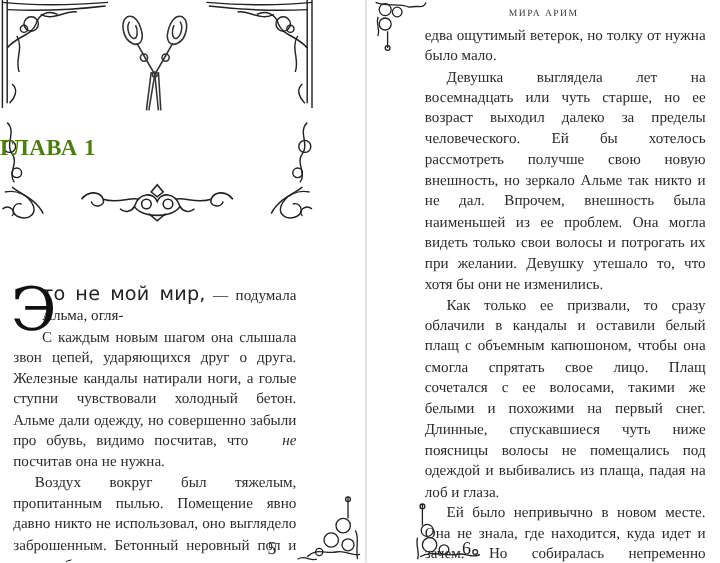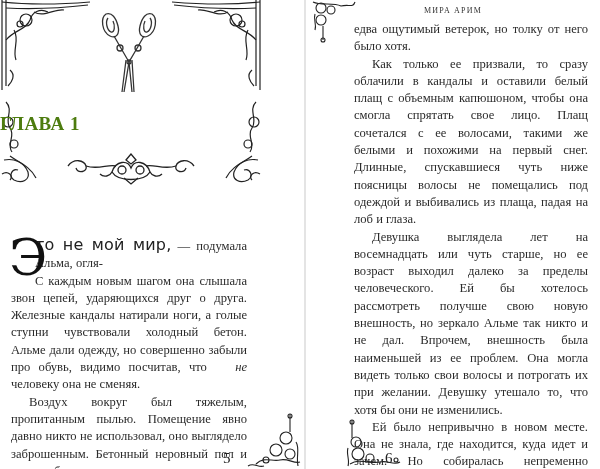--- a/index.html
+++ b/index.html
@@ -124,21 +124,21 @@
       <path d="M60 26 L67 32 L74 26"></path>
       <path d="M36 22 C40 26 46 24 48 20"></path>
         <path d="M98 22 C94 26 88 24 86 20"></path>
     </svg>
   </div>
 
   <div class="text-block left-text">
     <p class="dropcap-line">
       <span class="dropcap">Э</span><span class="lead">то не мой мир,</span><span> — подумала Альма, огля-</span><br>
     </p>
-    <p style="text-indent:0;"><span style="display:inline-block;width:24px;"></span><span>С каждым новым шагом она слышала звон цепей, ударяющихся друг о друга. Железные кандалы натирали ноги, а голые ступни чувствовали холодный бетон. Альме дали одежду, но совершенно забыли про обувь, видимо посчитав, что </span><em>не</em><span> человеку она не сменяя.</span></p>
+    <p style="text-indent:0;"><span style="display:inline-block;width:24px;"></span><span>С каждым новым шагом она слышала звон цепей, ударяющихся друг о друга. Железные кандалы натирали ноги, а голые ступни чувствовали холодный бетон. Альме дали одежду, но совершенно забыли про обувь, видимо посчитав, что </span><em>не</em><span> посчитав она не нужна.</span></p>
     <p>Воздух вокруг был тяжелым, пропитанным пылью. Помещение явно давно никто не использовал, оно выглядело заброшенным. Бетонный неровный пол и стены без краски, голые и холодные, вызывающие дрожь. Небольшая решетка, которая располагалась практически под крышей, пропускала внутрь прохладный,</p>
   </div>
 
   <div class="orn" style="left:246px;top:412px;">
     <svg width="56" height="57" viewBox="0 0 56 57" fill="none" stroke="#222" stroke-width="1.1">
       <path d="M44 2 L44 20"></path>
         <circle cx="44" cy="4" r="2"></circle>
       <circle cx="40" cy="26" r="6"></circle>
         <circle cx="30" cy="38" r="6"></circle>
         <circle cx="44" cy="42" r="5"></circle>
@@ -164,23 +164,23 @@
         <circle cx="10" cy="20" r="5"></circle>
       <path d="M12 26 L12 40"></path>
         <circle cx="12" cy="40" r="2"></circle>
       <path d="M4 14 C2 20 6 24 4 30"></path>
     </svg>
   </div>
 
   <div class="running-head">МИРА АРИМ</div>
 
   <div class="text-block right-text">
-    <p class="noindent">едва ощутимый ветерок, но толку от него было хотя.</p>
+    <p class="noindent">едва ощутимый ветерок, но толку от нужна было мало.</p>
+    <p>Девушка выглядела лет на восемнадцать или чуть старше, но ее возраст выходил далеко за пределы человеческого. Ей бы хотелось рассмотреть получше свою новую внешность, но зеркало Альме так никто и не дал. Впрочем, внешность была наименьшей из ее проблем. Она могла видеть только свои волосы и потрогать их при желании. Девушку утешало то, что хотя бы они не изменились.</p>
     <p>Как только ее призвали, то сразу облачили в кандалы и оставили белый плащ с объемным капюшоном, чтобы она смогла спрятать свое лицо. Плащ сочетался с ее волосами, такими же белыми и похожими на первый снег. Длинные, спускавшиеся чуть ниже поясницы волосы не помещались под одеждой и выбивались из плаща, падая на лоб и глаза.</p>
-    <p>Девушка выглядела лет на восемнадцать или чуть старше, но ее возраст выходил далеко за пределы человеческого. Ей бы хотелось рассмотреть получше свою новую внешность, но зеркало Альме так никто и не дал. Впрочем, внешность была наименьшей из ее проблем. Она могла видеть только свои волосы и потрогать их при желании. Девушку утешало то, что хотя бы они не изменились.</p>
     <p>Ей было непривычно в новом месте. Она не знала, где находится, куда идет и зачем. Но собиралась непременно выяснить это в ближайшее время. Ее охватывала злость вперемешку с паникой, эмоции бушевали в ней, сменяя друг друга.</p>
 
   </div>
 
   <div class="orn" style="left:40px;top:418px;">
     <svg width="56" height="51" viewBox="0 0 56 51" fill="none" stroke="#222" stroke-width="1.1">
       <path d="M6 2 L6 20"></path>
         <circle cx="6" cy="4" r="2"></circle>
       <circle cx="10" cy="24" r="5"></circle>
         <circle cx="12" cy="36" r="6"></circle>

